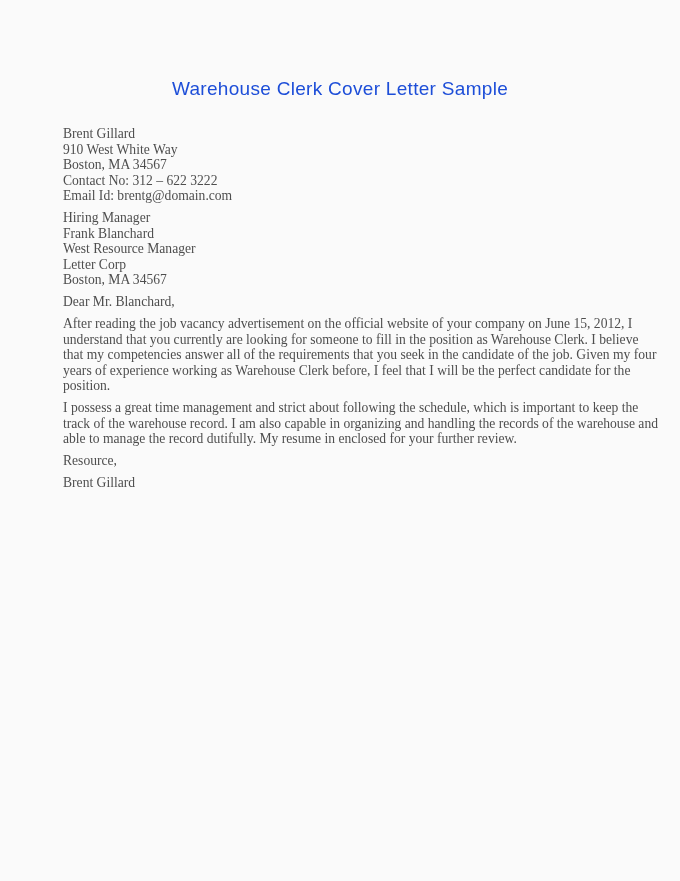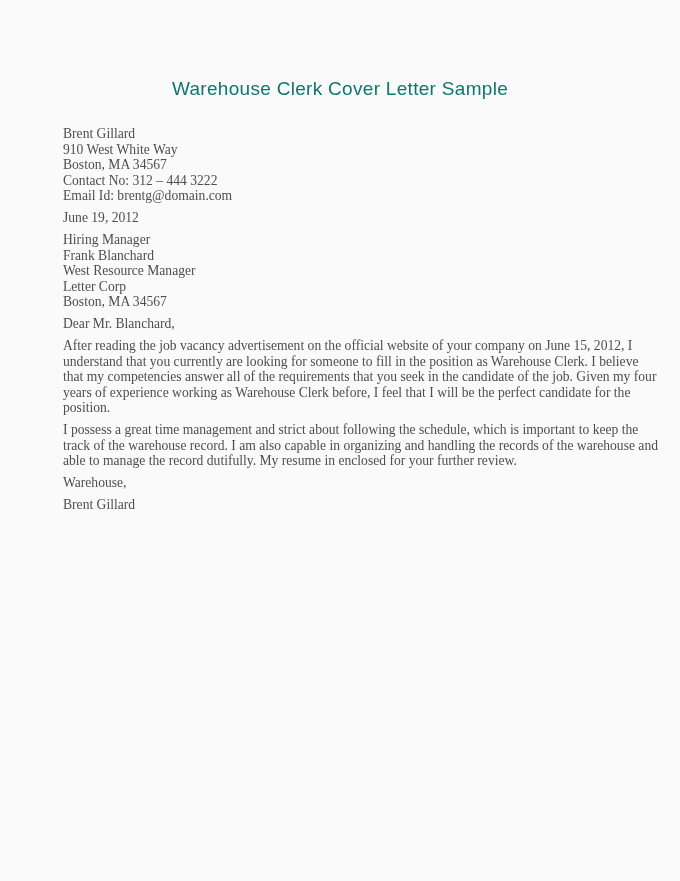--- a/index.html
+++ b/index.html
@@ -19,21 +19,21 @@
   }
   .title {
     margin: 0;
     padding-top: 77px;
     text-align: center;
     font-family: "Liberation Sans", sans-serif;
     font-weight: 400;
     font-size: 19px;
     line-height: 23px;
     letter-spacing: 0.3px;
-    color: #0f766e;
+    color: #1d4ed8;
   }
   .letter {
     margin: 26px 0 8px 63px;
     width: 597px;
     font-family: "Liberation Serif", serif;
     font-size: 13.6px;
     line-height: 15.5px;
     color: #4e4e4e;
   }
   .block {
@@ -53,39 +53,38 @@
 <div class="doc">
 
   <h1 class="title">Warehouse Clerk Cover Letter Sample</h1>
 
   <div class="letter">
 
     <div class="block">
       <div class="line">Brent Gillard</div>
       <div class="line">910 West White Way</div>
       <div class="line">Boston, MA 34567</div>
-      <div class="line">Contact No: 312 – 444 3222</div>
+      <div class="line">Contact No: 312 – 622 3222</div>
       <div class="line">Email Id: brentg@domain.com</div>
     </div>
 
-    <div class="block line">June 19, 2012</div>
 
     <div class="block">
       <div class="line">Hiring Manager</div>
       <div class="line">Frank Blanchard</div>
       <div class="line">West Resource Manager</div>
       <div class="line">Letter Corp</div>
       <div class="line">Boston, MA 34567</div>
     </div>
 
     <div class="block line">Dear Mr. Blanchard,</div>
 
     <p class="block">After reading the job vacancy advertisement on the official website of your company on June 15, 2012, I understand that you currently are looking for someone to fill in the position as Warehouse Clerk. I believe that my competencies answer all of the requirements that you seek in the candidate of the job. Given my four years of experience working as Warehouse Clerk before, I feel that I will be the perfect candidate for the position.</p>
 
     <p class="block">I possess a great time management and strict about following the schedule, which is important to keep the track of the warehouse record. I am also capable in organizing and handling the records of the warehouse and able to manage the record dutifully. My resume in enclosed for your further review.</p>
 
 
-    <div class="block line">Warehouse,</div>
+    <div class="block line">Resource,</div>
 
     <div class="block line">Brent Gillard</div>
 
   </div>
 </div>
 
 </body></html>

